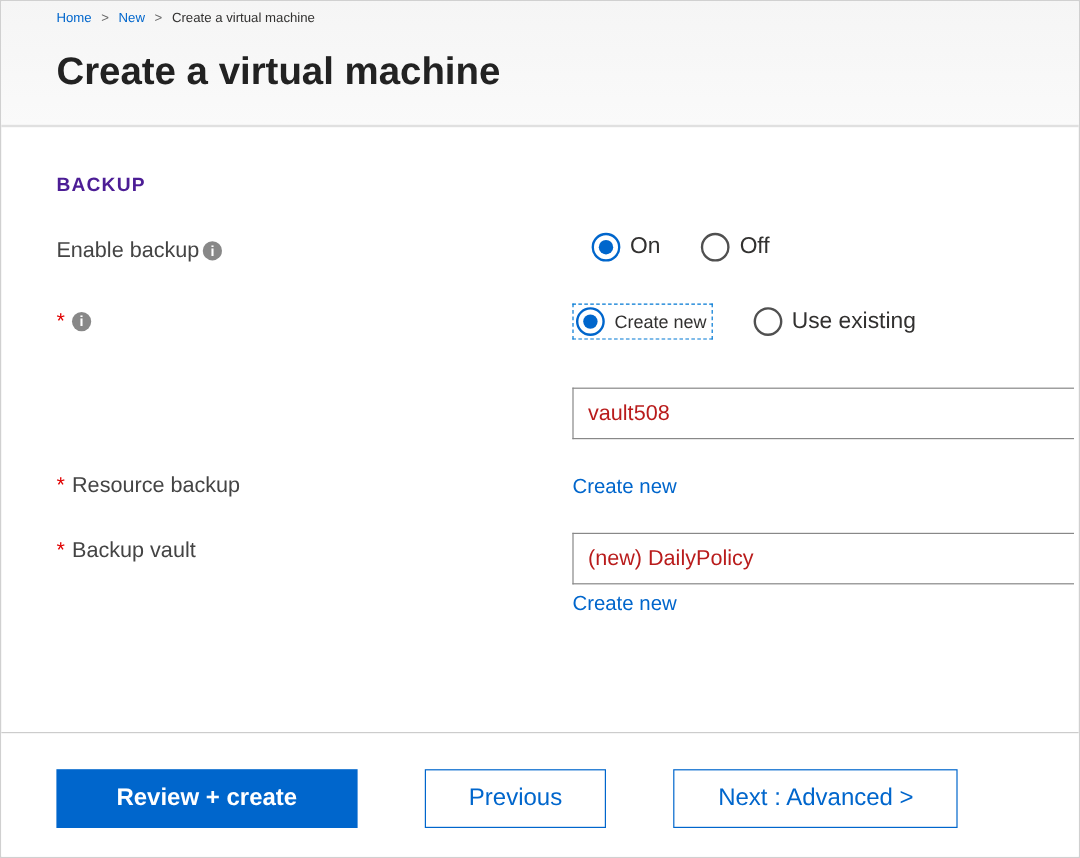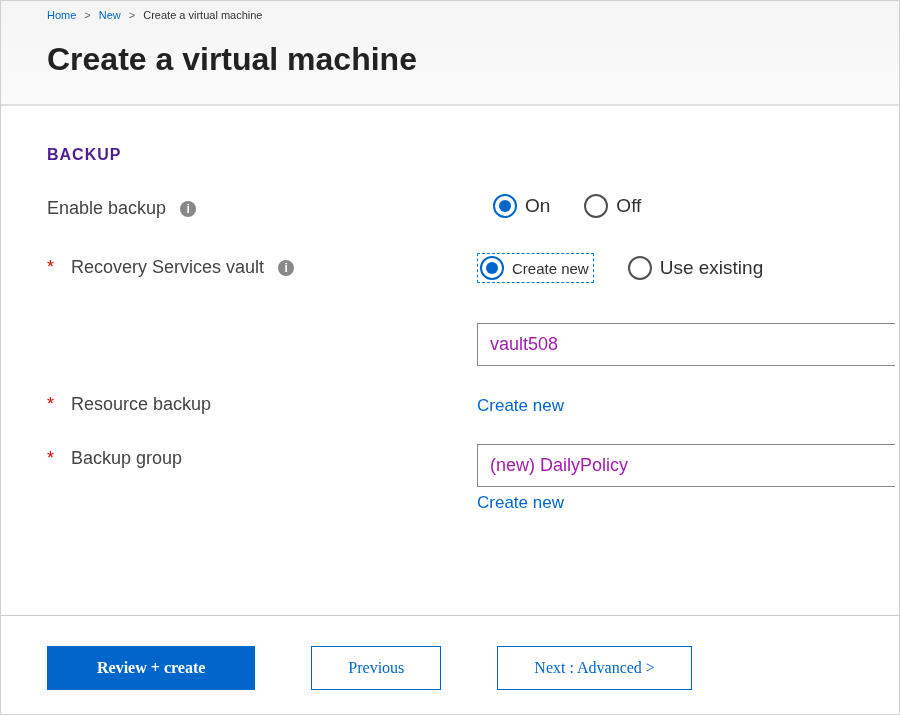--- a/index.html
+++ b/index.html
@@ -51,21 +51,21 @@
       margin-bottom: 24px;
     }
     .form-row.tight { margin-bottom: 8px; }
     .label-col {
       width: 430px;
       padding-top: 4px;
       font-size: 18px;
       color: #444;
       display: flex;
       align-items: center;
-      gap: 14px;
+      gap: 3px;
     }
     .label-col .req { color: #e00000; margin-right: 3px; }
     .value-col { flex: 1; }
     .info-icon {
       display: inline-flex;
       width: 16px; height: 16px;
       border-radius: 50%;
       background: #888;
       color: #fff;
       font-size: 12px;
@@ -89,41 +89,41 @@
       content: ""; width: 12px; height: 12px; border-radius: 50%; background: #0066cc;
     }
     .radio-item.unsel .radio-circle { border-color: #505050; }
     .focus-box { border: 1.5px dashed #0078d4; padding: 2px 4px 2px 2px; display: inline-flex; align-items: center; gap: 8px; }
     .text-input {
       width: 418px;
       padding: 10px 12px;
       font-size: 18px;
       border: 1px solid #888;
       background: #fff;
-      color: #a21caf;
+      color: #b91c1c;
       display: block;
     }
     .text-input.wide { border-right: none; }
     .create-link {
       color: #0066cc; font-size: 17px; margin-top: 6px; display: inline-block; cursor: pointer;
     }
     .footer {
       position: absolute;
       bottom: 0; left: 0; right: 0;
       border-top: 1px solid #ccc;
       padding: 30px 0 24px 46px;
       display: flex;
       gap: 56px;
       background: #fff;
     }
     .btn {
-      font-size: 16px;
+      font-size: 20px;
       padding: 10px 30px;
       cursor: pointer;
-      font-family: Liberation Serif, serif;
+      font-family: Liberation Sans, sans-serif;
       border: none;
     }
     .btn-primary {
       background: #0066cc; color: #fff; font-weight: 600;
       padding: 12px 50px;
     }
     .btn-secondary {
       background: #fff; color: #0066cc; border: 1.5px solid #0066cc; font-weight: 400;
       padding: 12px 36px;
     }
@@ -162,21 +162,20 @@
           <span class="radio-circle"></span>
           <span>Off</span>
         </label>
       </div>
     </div>
   </div>
 
   <div class="form-row" style="margin-top:34px; margin-bottom:10px;">
     <div class="label-col">
       <span class="req">*</span>
-      <span>Recovery Services vault</span>
       <span class="info-icon">i</span>
     </div>
     <div class="value-col">
       <div class="radio-group">
         <span class="focus-box">
           <span class="radio-circle sel"></span>
           <span>Create new</span>
         </span>
         <label class="radio-item unsel">
           <span class="radio-circle"></span>
@@ -199,21 +198,21 @@
       <span>Resource backup</span>
     </div>
     <div class="value-col">
       <div><a class="create-link">Create new</a></div>
     </div>
   </div>
 
   <div class="form-row tight" style="margin-top:28px;">
     <div class="label-col">
       <span class="req">*</span>
-      <span>Backup group</span>
+      <span>Backup vault</span>
     </div>
     <div class="value-col">
       <input class="text-input wide" value="(new) DailyPolicy" style="">
       <div><a class="create-link">Create new</a></div>
     </div>
   </div>
 </div>
 
 <div class="footer">
   <button class="btn btn-primary">Review + create</button>

